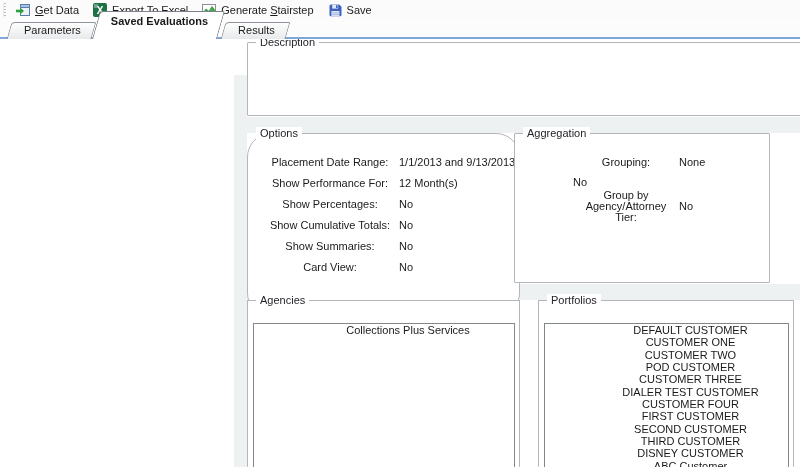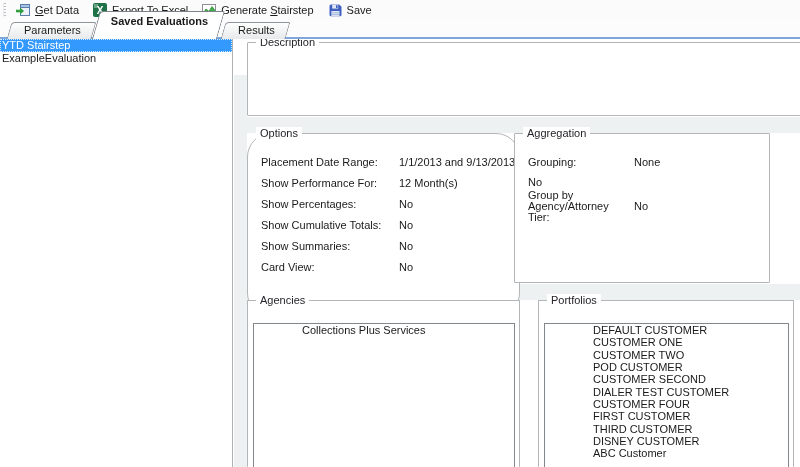--- a/index.html
+++ b/index.html
@@ -3,21 +3,21 @@
 <meta charset="utf-8">
 <style>
   * { box-sizing: border-box; margin: 0; padding: 0; }
   html, body { width: 800px; height: 467px; overflow: hidden; }
   body {
     font-family: "Liberation Sans", "DejaVu Sans", sans-serif;
     font-size: 11px;
     color: #1a1a1a;
     background: #fff;
   }
-  #app { position: relative; width: 800px; height: 467px; background: #8b5cf6; }
+  #app { position: relative; width: 800px; height: 467px; background: #8b5cf6; text-align: center; }
 
   
   .toolbar {
     position: absolute; left: 0; top: 0; width: 800px; height: 19px;
     background: #fbfbfb;
     display: flex; align-items: center;
     padding-left: 2px;
   }
   .toolbar-grip {
     width: 3px; height: 14px; margin: 0 4px 0 1px;
@@ -92,21 +92,21 @@
   .gb-description { left: 247px; top: 3px;  width: 613px; height: 74px; }
   .gb-options     { left: 247px; top: 94px; width: 273px; height: 184px; border-radius: 24px; }
   .gb-aggregation { left: 514px; top: 94px; width: 256px; height: 150px; }
   .gb-agencies    { left: 247px; top: 261px; width: 273px; height: 167px; border-bottom: none; }
   .gb-portfolios  { left: 538px; top: 261px; width: 256px; height: 167px; border-bottom: none; padding-left: 12px; }
 
   .kv-rows { margin: 22px 0 0 13px; }
   .kv-row { display: flex; height: 21px; }
   .kv-row .k { width: 138px; flex: none; }
   .gb-aggregation .kv-row .k { width: 106px; }
-  .gb-aggregation .kv-row { height: 20px; }
+  .gb-aggregation .kv-row { height: 20px; margin-left: 45px; }
   .kv-row--tall { height: 40px; align-items: center; }
   .kv-row--tall .k { line-height: 11px; }
 
   .inner-listbox {
     position: absolute; left: 5px; top: 22px; right: 4px; bottom: -1px;
     background: #fff; border: 1px solid #82878c; overflow: hidden;
   }
   .li-item { height: 12.35px; line-height: 12.4px; padding-left: 2px; white-space: nowrap; cursor: default; margin-left: 46px; }
 
   u { text-decoration: underline; }
@@ -176,24 +176,20 @@
       <span class="tab-label">Saved Evaluations</span>
     </div>
     <div class="tab">
       <span class="tab-label">Results</span>
     </div>
   </div>
   <div class="tabline"></div>
 
   <div class="content">
 
-    <div class="saved-listbox">
-      <div class="saved-item saved-item--selected">YTD Stairstep</div>
-      <div class="saved-item">ExampleEvaluation</div>
-    </div>
 
     <div class="splitter"></div>
     <div class="band band-1"></div>
     <div class="band band-2"></div>
 
     <div class="groupbox gb-description">
       <span class="gb-title">Description</span>
       <div></div>
     </div>
 
@@ -251,24 +247,25 @@
       </div>
     </div>
 
     <div class="groupbox gb-portfolios">
       <span class="gb-title">Portfolios</span>
       <div class="inner-listbox">
         <div class="li-item">DEFAULT CUSTOMER</div>
         <div class="li-item">CUSTOMER ONE</div>
         <div class="li-item">CUSTOMER TWO</div>
         <div class="li-item">POD CUSTOMER</div>
-        <div class="li-item">CUSTOMER SECOND</div>
+        <div class="li-item">CUSTOMER THREE</div>
         <div class="li-item">DIALER TEST CUSTOMER</div>
         <div class="li-item">CUSTOMER FOUR</div>
         <div class="li-item">FIRST CUSTOMER</div>
+        <div class="li-item">SECOND CUSTOMER</div>
         <div class="li-item">THIRD CUSTOMER</div>
         <div class="li-item">DISNEY CUSTOMER</div>
         <div class="li-item">ABC Customer</div>
       </div>
     </div>
 
   </div>
 </div>
 
 </body></html>

